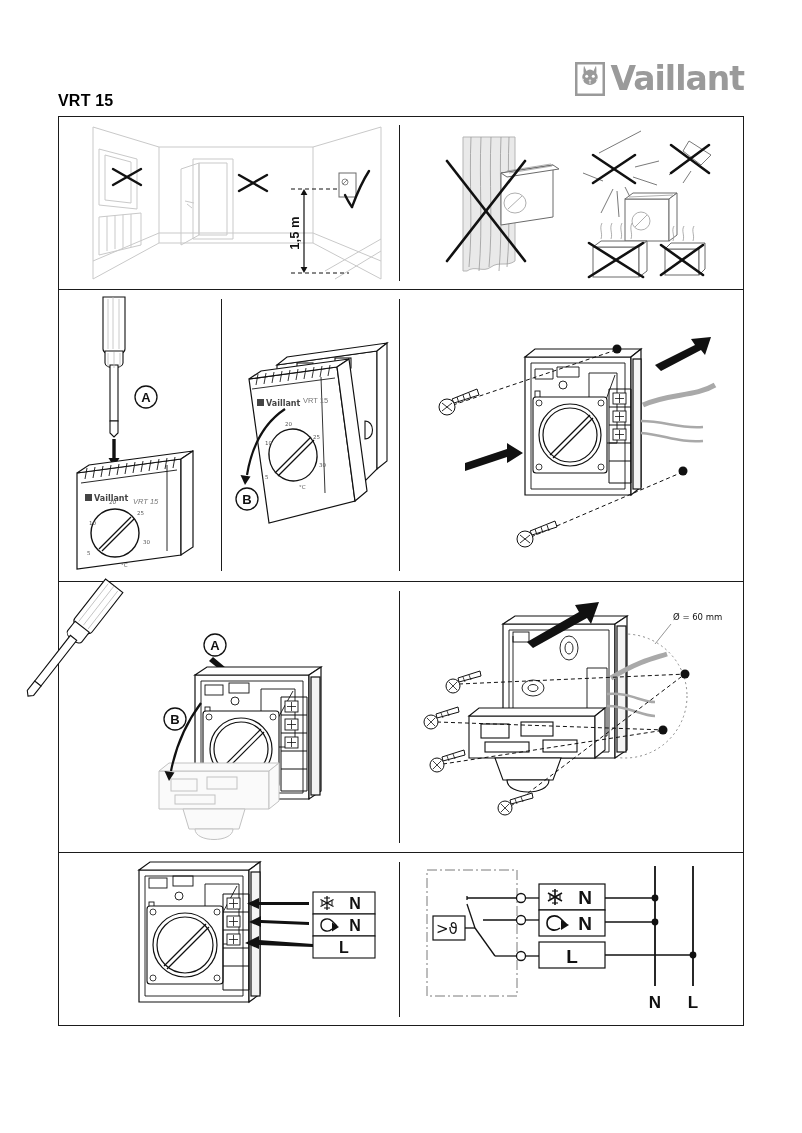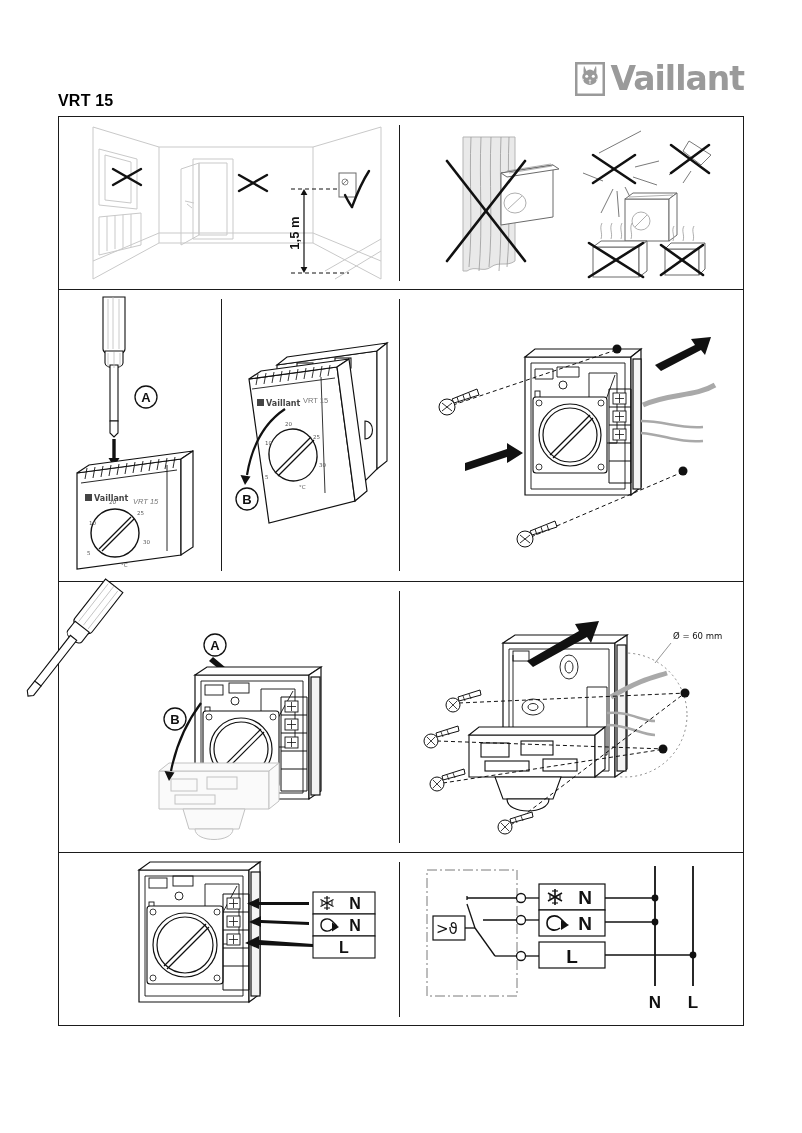--- a/index.html
+++ b/index.html
@@ -551,21 +551,21 @@
           <rect x="112" y="210" width="40" height="9"></rect>
         </g>
 
         <path d="M138 118 C120 142 112 166 108 186" fill="none" stroke="#111" stroke-width="2.2"></path>
         <path d="M106 196 l-4.5 -10 l10 1.5 z" fill="#111"></path>
         <circle cx="112" cy="134" r="11" fill="#ffffff" stroke="#111" stroke-width="1.3"></circle>
         <text class="lbl" x="112" y="139" font-size="13" text-anchor="middle" fill="#111">B</text>
       </svg>
     </div>
 
-    <div class="cell" style="left:344px;top:468px;width:336px;height:264px">
+    <div class="cell" style="left:344px;top:449px;width:336px;height:264px">
       <svg width="336" height="264" viewBox="0 0 336 264">
 
         <g fill="none" stroke="#8a8a8a" stroke-width="1" stroke-dasharray="2 3">
           <circle cx="222" cy="130" r="62"></circle>
         </g>
         <line x1="252" y1="78" x2="268" y2="58" stroke="#8a8a8a" stroke-width=".9"></line>
         <text x="270" y="54" font-size="8.5" fill="#111" font-family="'DejaVu Sans',sans-serif">Ø = 60 mm</text>
 
         <g fill="#ffffff" stroke="#111" stroke-width="1.2">
           <path d="M100 58 L212 58 L212 192 L100 192 Z"></path>

